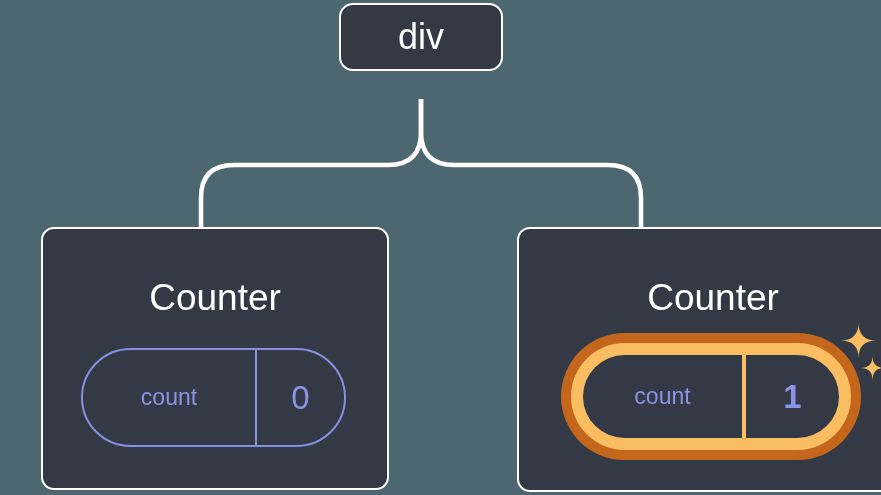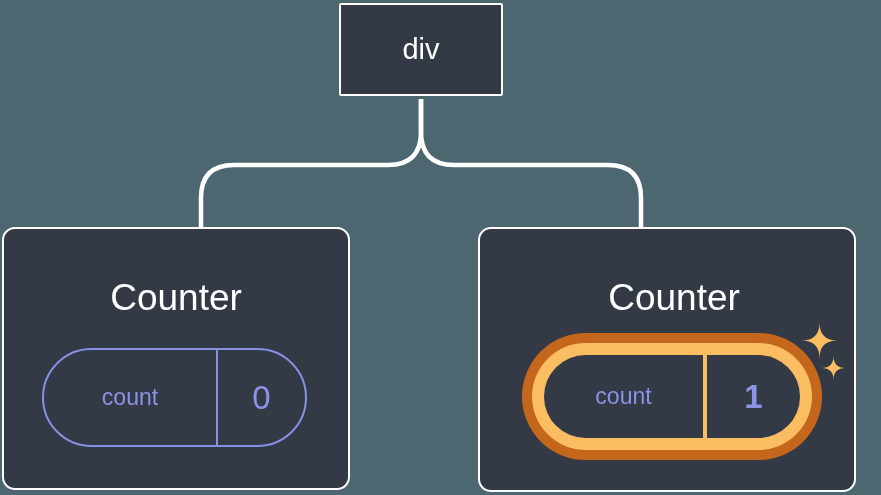--- a/index.html
+++ b/index.html
@@ -18,38 +18,39 @@
     z-index: 0;
   }
   .connectors path {
     fill: none;
     stroke: #ffffff;
     stroke-width: 4.5;
   }
   .node-root {
     position: absolute;
     left: 339px; top: 3px;
-    width: 164px; height: 93px;
+    width: 164px; height: 68px;
     box-sizing: border-box;
     background: #333A45;
     border: 2.5px solid #ffffff;
-    border-radius: 2px;
+    border-radius: 14px;
     display: flex; align-items: center; justify-content: center;
     color: #ffffff;
-    font-size: 29px;
+    font-size: 36px;
     z-index: 1;
   }
   .card {
     position: absolute;
     top: 227px;
     box-sizing: border-box;
     background: #333A45;
     border: 2.5px solid #ffffff;
     border-radius: 13px;
     z-index: 1;
+    margin-left: 39px;
   }
   .card-left  { left: 2px;   width: 348px; height: 263px; }
   .card-right { left: 478px; width: 378px; height: 265px; }
   .card-title {
     position: absolute;
     top: 48px; left: 0; right: 0;
     text-align: center;
     color: #ffffff;
     font-size: 37px;
     font-weight: 500;

